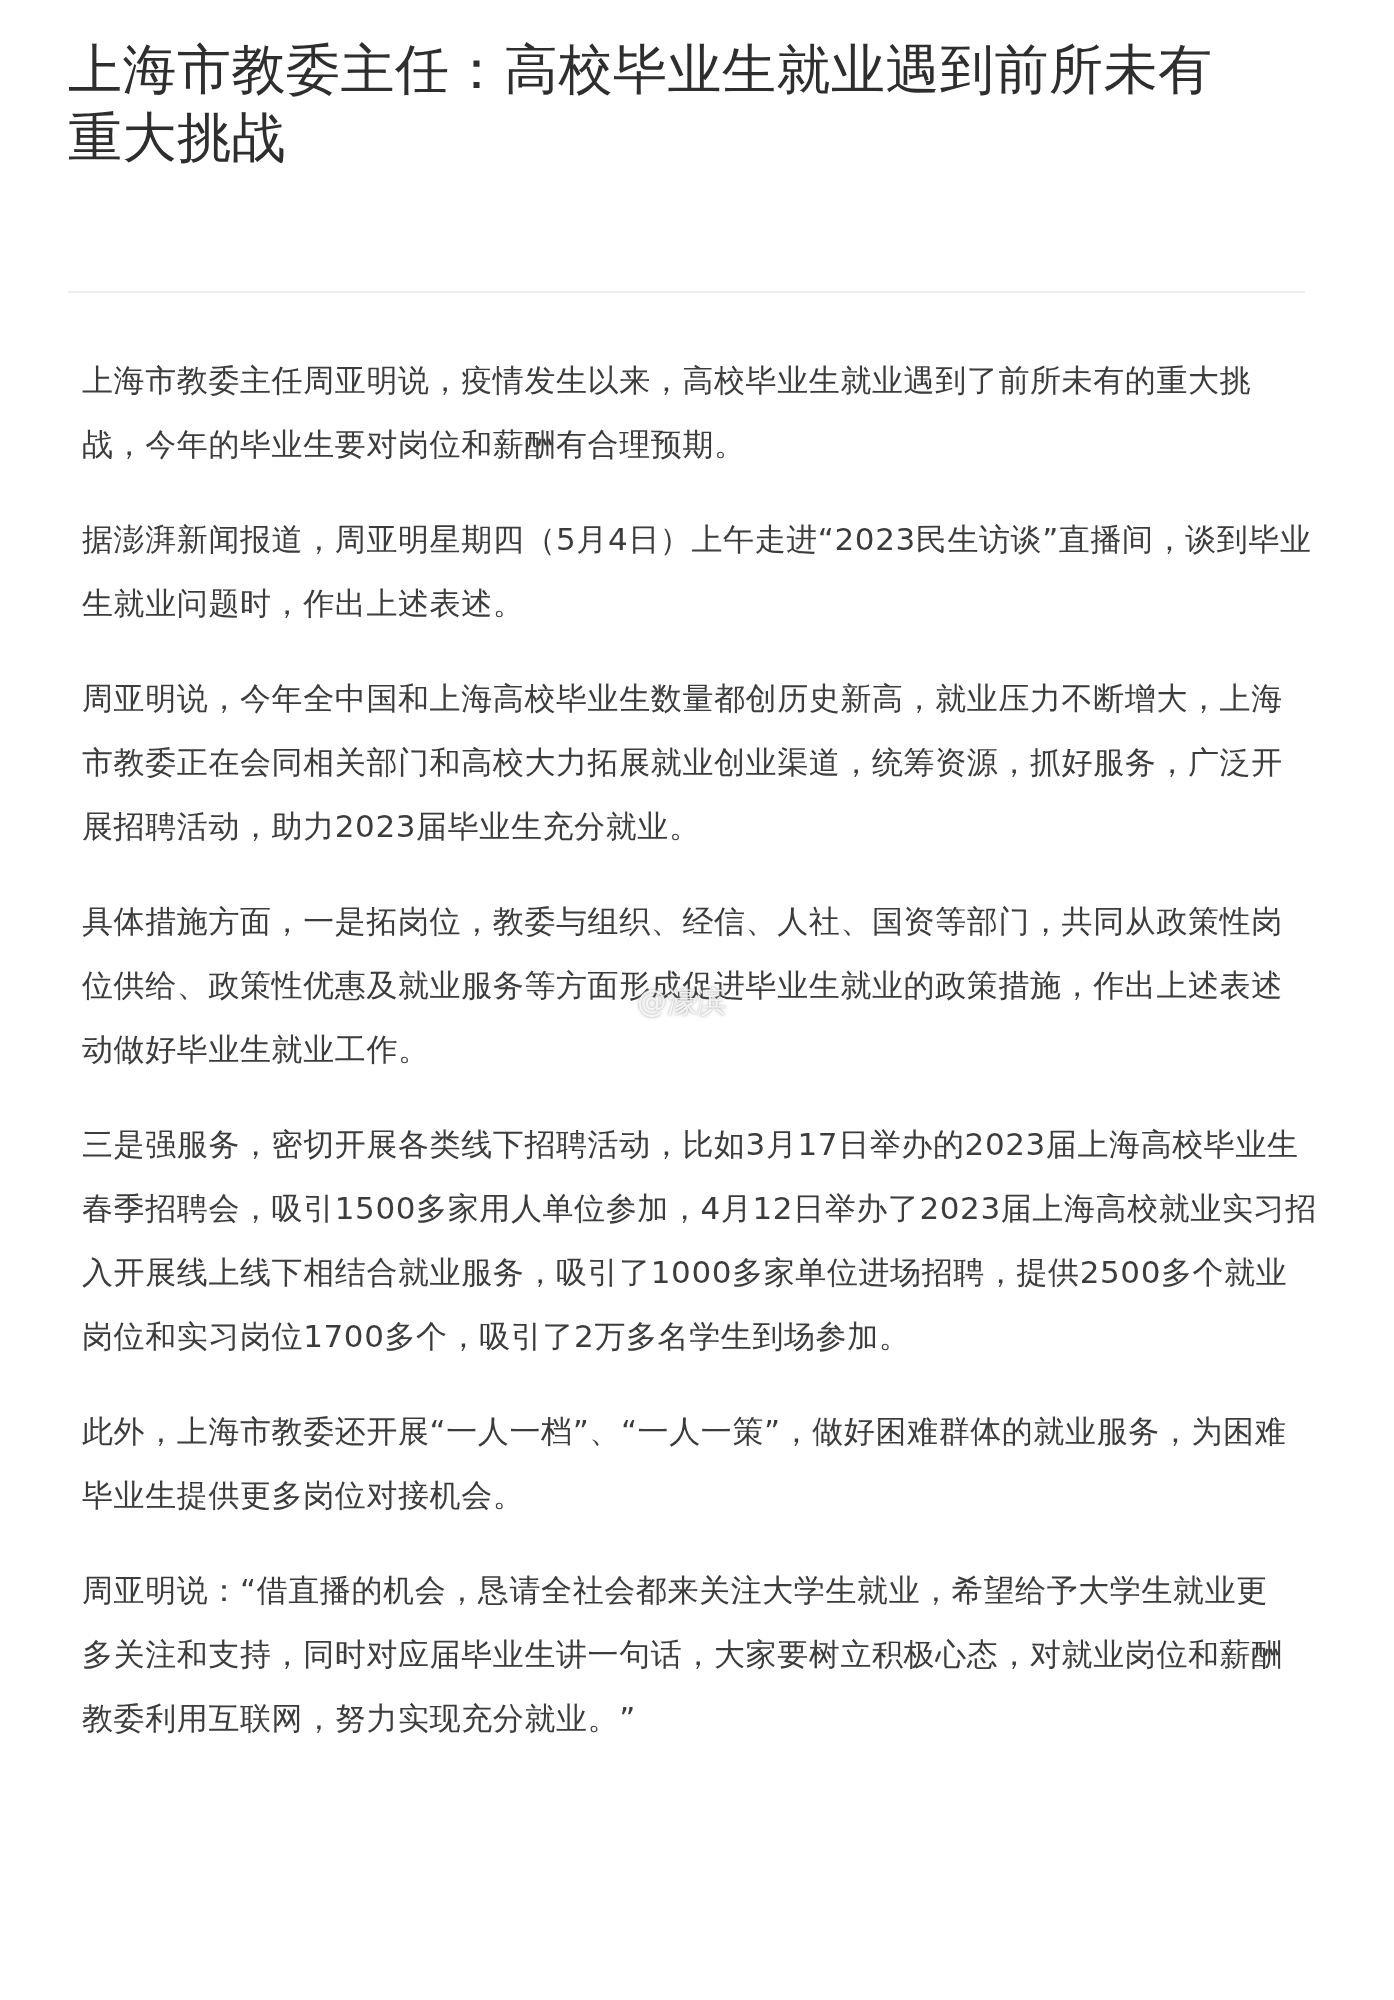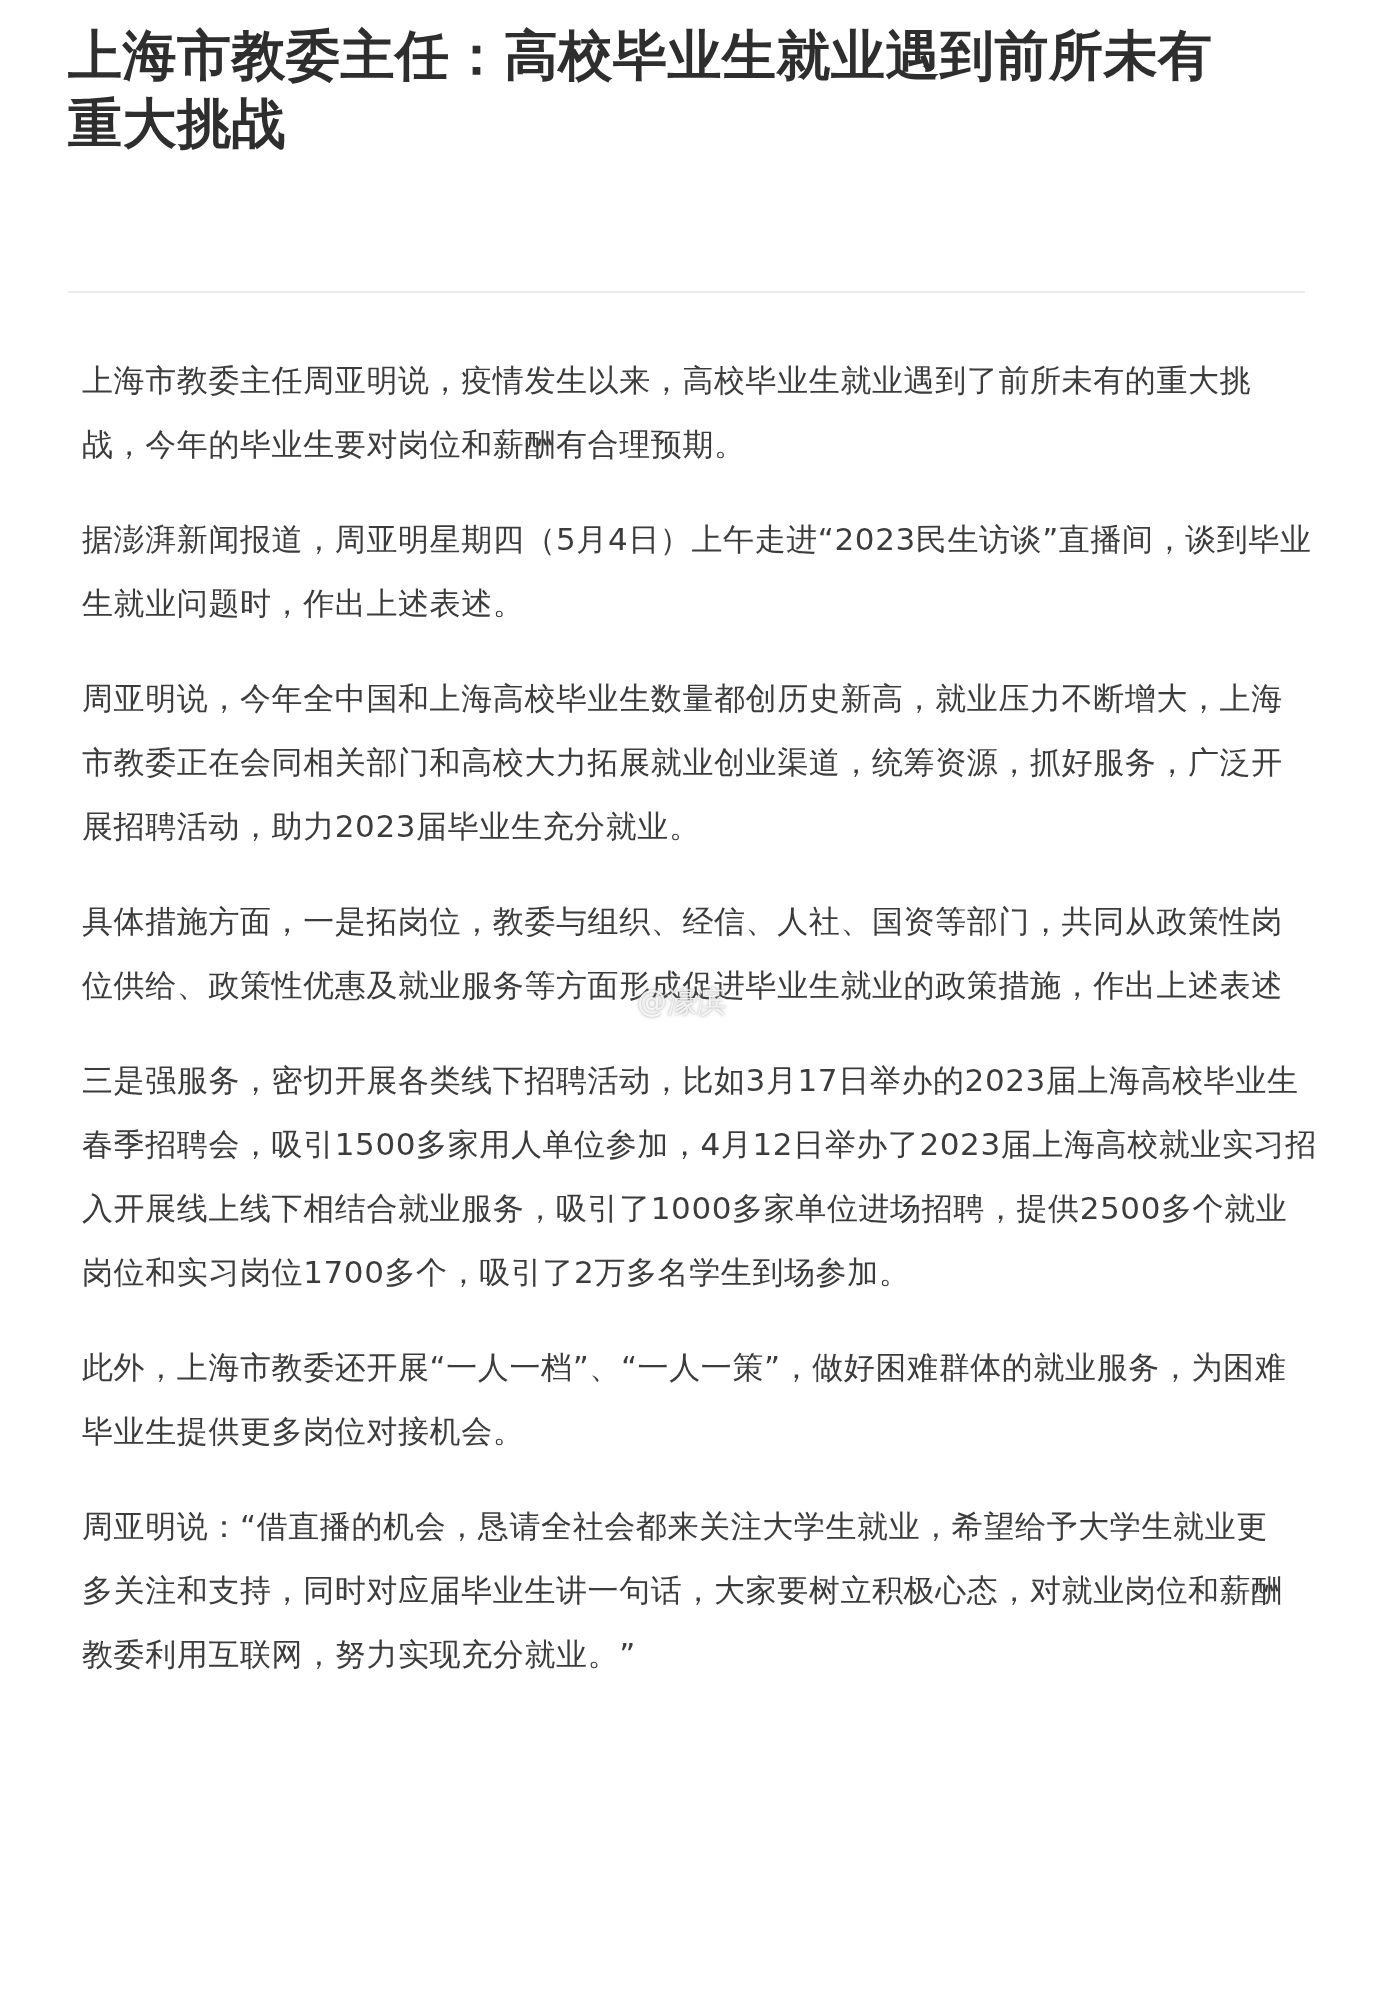--- a/index.html
+++ b/index.html
@@ -15,24 +15,24 @@
     font-family: "DejaVu Sans", "Liberation Sans", sans-serif;
   }
   .article {
     position: absolute;
     left: 68px;
     top: 0;
     width: 1240px;
   }
   .title {
     margin: 0;
-    padding-top: 22px;
+    padding-top: 36px;
     font-size: 54px;
     line-height: 68px;
-    font-weight: bold;
+    font-weight: normal;
     color: #2e2e2e;
     letter-spacing: 0.5px;
   }
   .title .tline {
     display: block;
     white-space: nowrap;
   }
   .divider {
     position: absolute;
     left: 0;
@@ -93,20 +93,21 @@
       <span class="line">生就业问题时，作出上述表述。</span>
     </p>
     <p class="para">
       <span class="line">周亚明说，今年全中国和上海高校毕业生数量都创历史新高，就业压力不断增大，上海</span>
       <span class="line">市教委正在会同相关部门和高校大力拓展就业创业渠道，统筹资源，抓好服务，广泛开</span>
       <span class="line">展招聘活动，助力2023届毕业生充分就业。</span>
     </p>
     <p class="para">
       <span class="line">具体措施方面，一是拓岗位，教委与组织、经信、人社、国资等部门，共同从政策性岗</span>
       <span class="line">位供给、政策性优惠及就业服务等方面形成促进毕业生就业的政策措施，作出上述表述</span>
+      <span class="line">动做好毕业生就业工作。</span>
     </p>
     <p class="para">
       <span class="line">三是强服务，密切开展各类线下招聘活动，比如3月17日举办的2023届上海高校毕业生</span>
       <span class="line">春季招聘会，吸引1500多家用人单位参加，4月12日举办了2023届上海高校就业实习招</span>
       <span class="line">入开展线上线下相结合就业服务，吸引了1000多家单位进场招聘，提供2500多个就业</span>
       <span class="line">岗位和实习岗位1700多个，吸引了2万多名学生到场参加。</span>
     </p>
     <p class="para">
       <span class="line">此外，上海市教委还开展“一人一档”、“一人一策”，做好困难群体的就业服务，为困难</span>
       <span class="line">毕业生提供更多岗位对接机会。</span>

